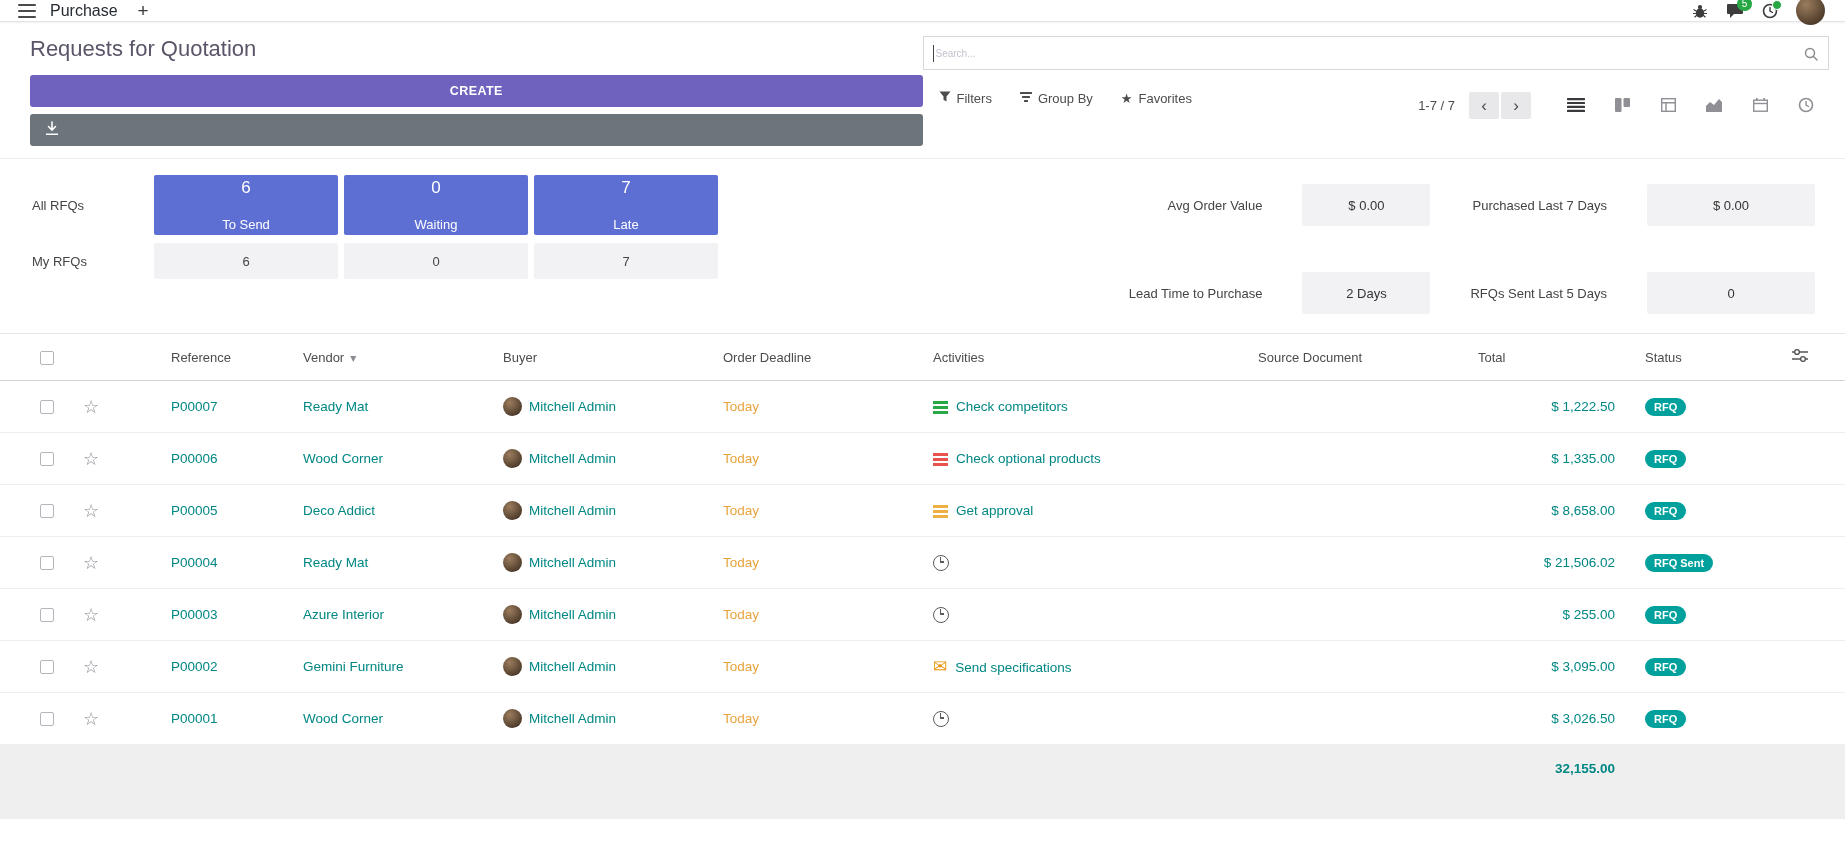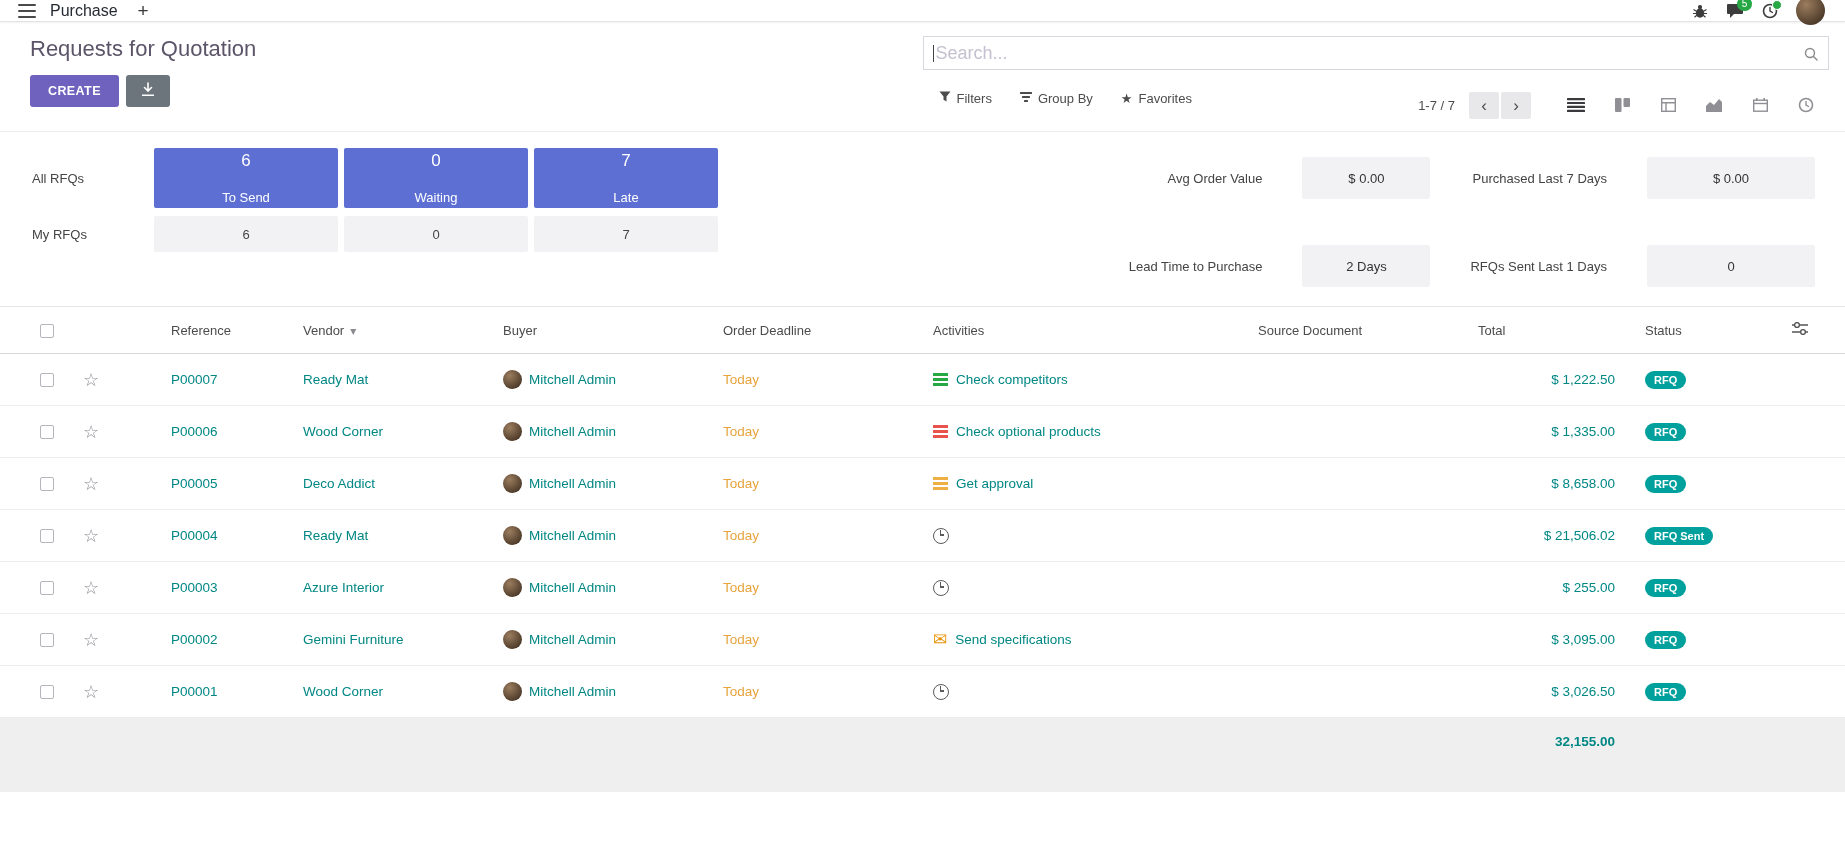--- a/index.html
+++ b/index.html
@@ -25,29 +25,29 @@
     font-size:10px; line-height:14px; min-width:15px; text-align:center; border-radius:8px; padding:0 3px; }
   .dot-badge { position:absolute; top:-3px; right:-4px; width:10px; height:10px;
     background:#28a745; border:1.5px solid #fff; border-radius:50%; }
   .avatar { width:29px; height:29px; border-radius:50%; cursor:pointer;
     background:radial-gradient(circle at 35% 30%, #9b7d5e, #4e3b2a 75%); }
 
   
   .control-panel { display:flex; padding:14px 16px 12px 16px; border-bottom:1px solid #ececee; background:#fff; }
   .cp-left { width:50%; padding-left:14px; }
   .page-title { font-size:22px; font-weight:400; color:#5c5468; margin-bottom:13px; }
-  .cp-buttons { display:flex; gap:7px; }
+  .cp-buttons { display:flex; gap:7px;flex-direction:column; }
   .btn-create { background:var(--primary); color:#fff; border:none; border-radius:3px;
     font-size:12.5px; font-weight:700; letter-spacing:.4px; padding:9px 18px; }
   .btn-download { background:#6d757c; border:none; border-radius:3px; padding:7px 15px;
     display:flex; align-items:center; }
   .cp-right { width:50%; display:flex; flex-direction:column; }
   .search-box { position:relative; height:34px; border:1px solid #d7d7dd; background:#fff; }
   .search-box input { width:100%; height:100%; border:none; outline:none;
-    padding:0 36px 0 12px; font-size:18px; color:#0369a1; background:transparent; }
+    padding:0 36px 0 12px; font-size:10px; color:#0369a1; background:transparent; }
   .search-box input::placeholder { color:#c5c1d0; }
   .caret-bar { position:absolute; left:9px; top:8px; width:1px; height:17px; background:#444; }
   .search-icon { position:absolute; right:9px; top:9px; cursor:pointer; }
   .cp-toolbar { display:flex; align-items:flex-start; margin-top:21px; }
   .tool-left { display:flex; align-items:center; gap:28px; padding-left:16px; }
   .tool-item { display:inline-flex; align-items:center; gap:6px; font-size:13px; color:#4c4c4c; cursor:pointer; }
   .fav-star { font-size:13px; color:#4c4c4c; }
   .tool-right { margin-left:auto; display:flex; align-items:center; }
   .pager-text { font-size:13px; color:#4c4c4c; margin-right:12px; }
   .pager-btn { width:30px; height:27px; background:#e8e8eb; border:none; border-radius:2px;
@@ -90,21 +90,21 @@
   td.col-total-cell { color:var(--link-teal); }
   .deadline { color:var(--deadline-orange); }
   .badge { background:var(--badge-teal); color:#fff; font-size:11px; font-weight:700;
     padding:3px 9px; border-radius:10px; white-space:nowrap; }
   .checkbox { display:inline-block; width:14px; height:14px; border:1px solid #b5b5bc;
     border-radius:2px; background:#fff; vertical-align:middle; cursor:pointer; }
   .star { color:#8f8f96; font-size:18px; line-height:1; cursor:pointer; }
   .avatar-sm { width:19px; height:19px; border-radius:50%; display:inline-block;
     vertical-align:-5px; margin-right:7px;
     background:radial-gradient(circle at 35% 30%, #9b7d5e, #4e3b2a 75%); }
-  .cell-activity { display:flex; align-items:center; }
+  .cell-activity { display:flex; align-items:flex-end; }
   .act-icon { display:inline-block; margin-right:8px; flex:none; }
   .icon-list-green, .icon-list-red, .icon-list-yellow { width:15px; height:13px;
     background-size:15px 3px; background-position:0 0,0 5px,0 10px; background-repeat:no-repeat; }
   .icon-list-green { background-image:linear-gradient(#28a745,#28a745),linear-gradient(#28a745,#28a745),linear-gradient(#28a745,#28a745); }
   .icon-list-red { background-image:linear-gradient(#e8534e,#e8534e),linear-gradient(#e8534e,#e8534e),linear-gradient(#e8534e,#e8534e); }
   .icon-list-yellow { background-image:linear-gradient(#eeb044,#eeb044),linear-gradient(#eeb044,#eeb044),linear-gradient(#eeb044,#eeb044); }
   .icon-clock { width:16px; height:16px; border:1.5px solid #5a5a5a; border-radius:50%; position:relative; }
   .icon-clock::before { content:""; position:absolute; width:1.5px; height:4.5px; background:#5a5a5a; left:5.8px; top:1.8px; }
   .icon-clock::after { content:""; position:absolute; width:4.5px; height:1.5px; background:#5a5a5a; left:5.8px; top:5.8px; }
   .icon-mail { font-size:17px; color:#e8940a; line-height:1; }
@@ -268,21 +268,21 @@
     <div class="tile-gray">0</div>
     <div class="tile-gray">7</div>
   </div>
   <div class="dash-right">
     <div class="stat-label">Avg Order Value</div>
     <div class="stat-value">$ 0.00</div>
     <div class="stat-label">Purchased Last 7 Days</div>
     <div class="stat-value">$ 0.00</div>
     <div class="stat-label">Lead Time to Purchase</div>
     <div class="stat-value">2 Days</div>
-    <div class="stat-label">RFQs Sent Last 1 Days</div>
+    <div class="stat-label">RFQs Sent Last 5 Days</div>
     <div class="stat-value">0</div>
   </div>
 </div>
 
 <table class="list-table">
   <colgroup>
     <col style="width:65px">
       <col style="width:90px">
       <col style="width:140px">
       <col style="width:200px">

